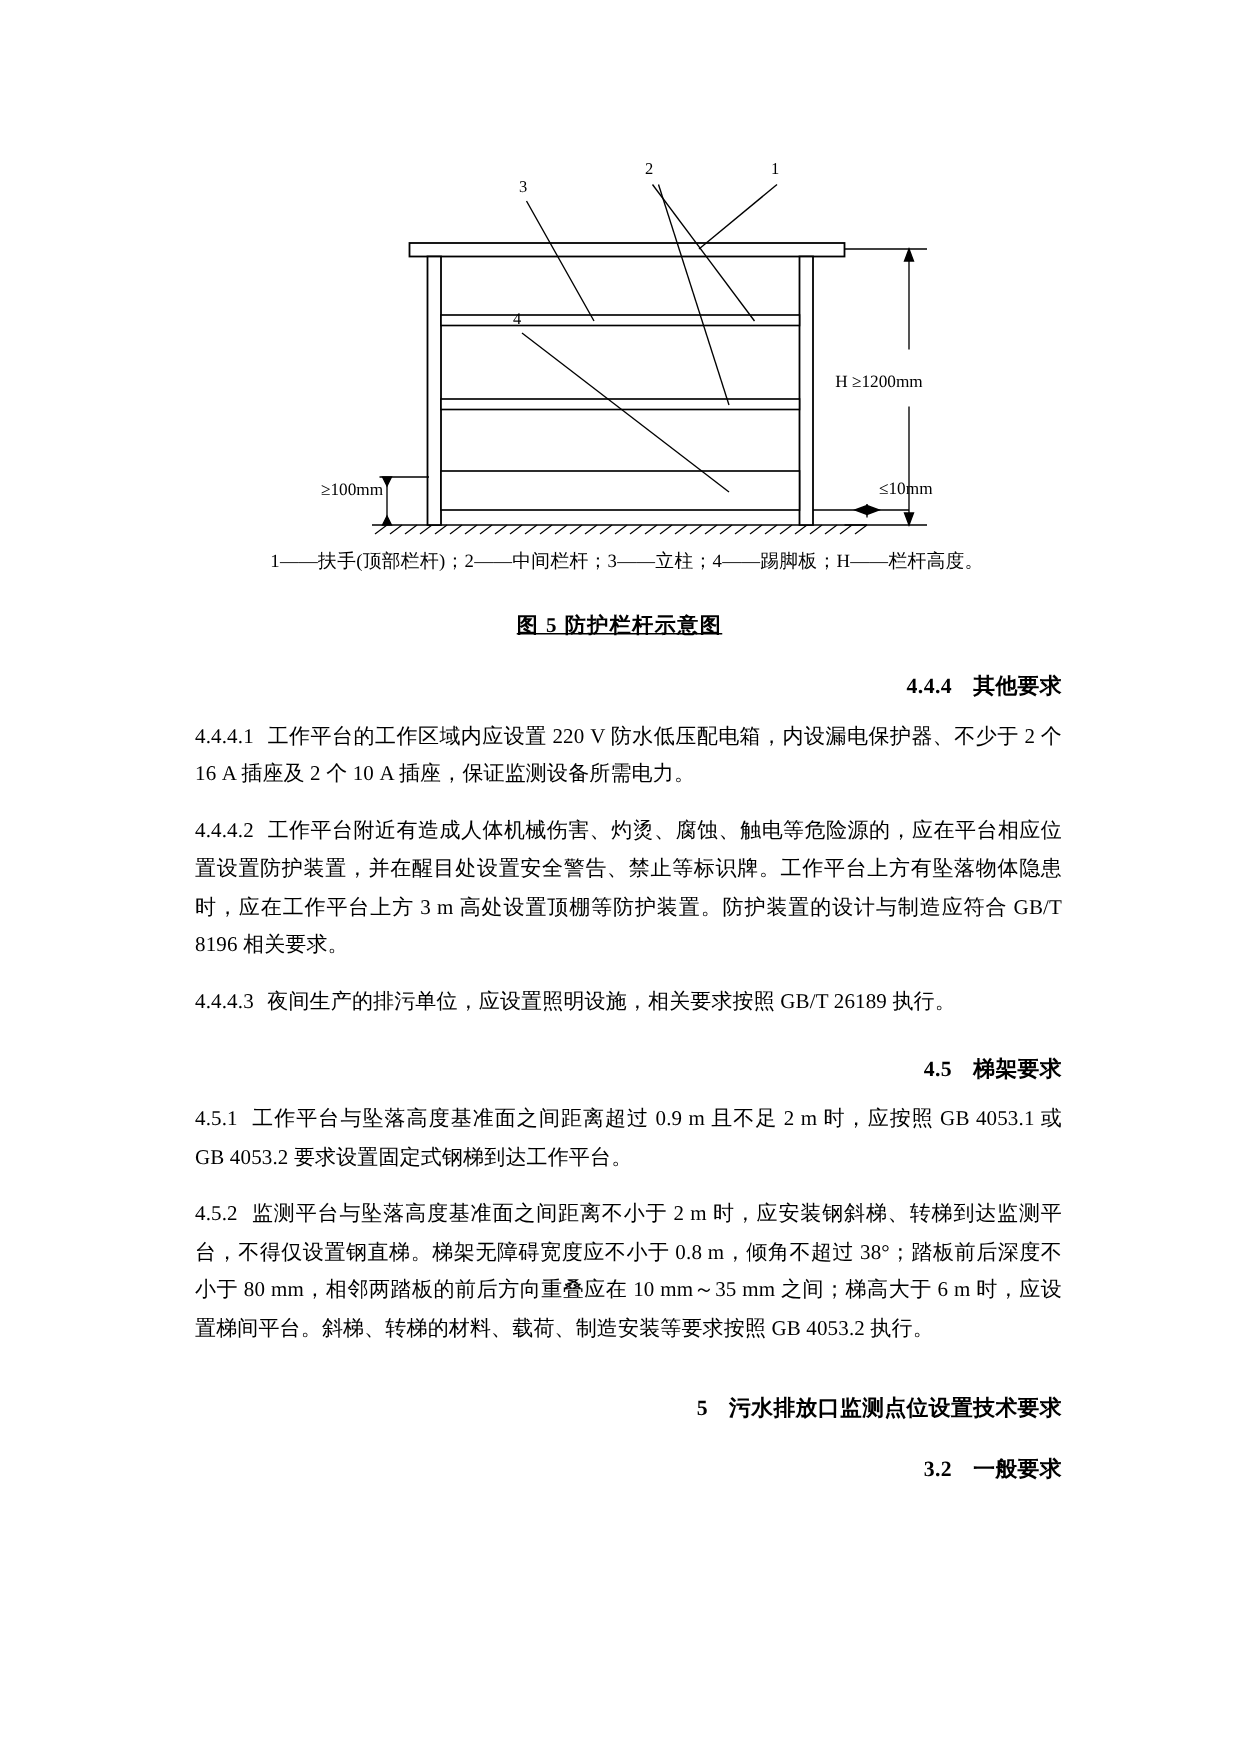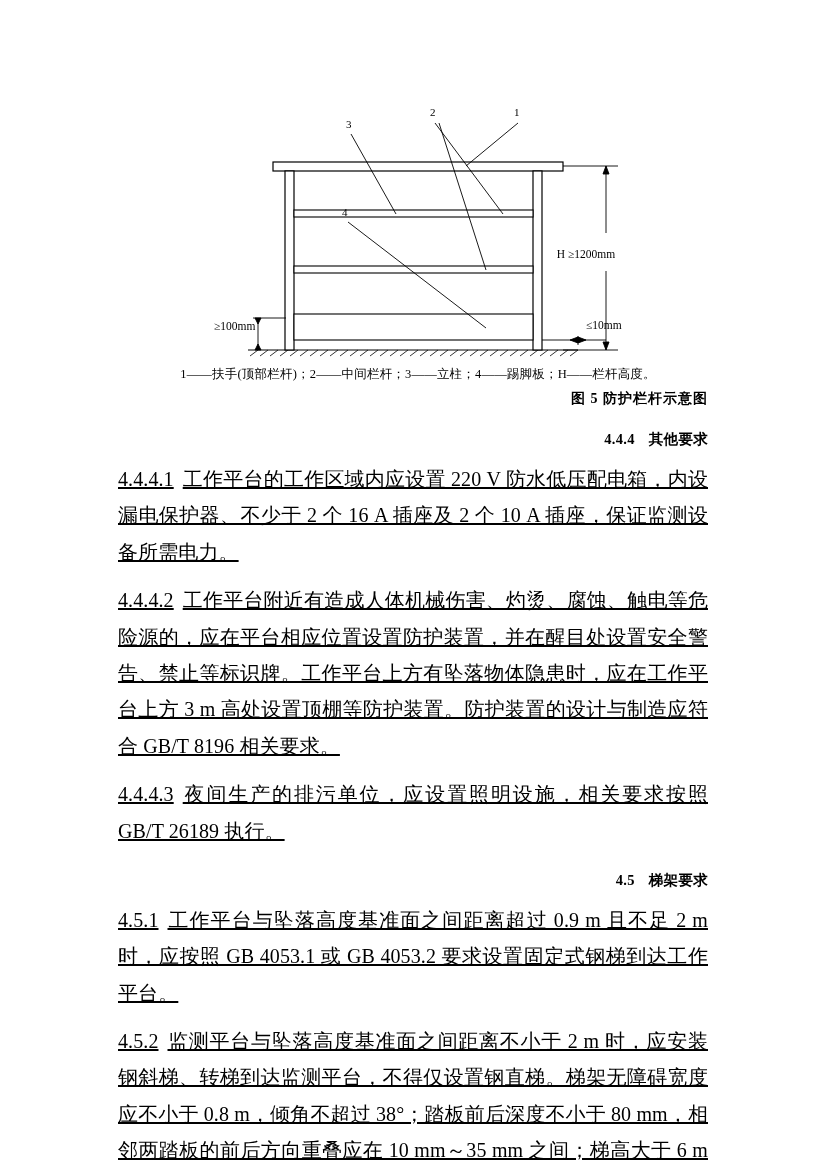--- a/index.html
+++ b/index.html
@@ -34,46 +34,46 @@
     left: -10px;
     top: 0;
   }
   .fig-caption-legend {
     font-size: 12.5px;
     margin-top: 4px;
     letter-spacing: 0.2px;
     text-align: center;
   }
   .fig-caption-title {
-    text-align: right;
+    text-align: center;
     font-size: 14px;
     font-weight: bold;
-    margin-top: 4px;
+    margin-top: 22px;
     letter-spacing: 1px;
+    text-decoration: underline;
   }
 
   
   .h-sec {
     font-size: 14.5px;
     font-weight: bold;
     margin-top: 22px;
     margin-bottom: 0;
     letter-spacing: 0.3px;
     text-align: right;
   }
   .h-sec .num { margin-right: 14px; }
 
   p.para {
-    font-size: 20px;
+    font-size: 14px;
     line-height: 1.82;
-    margin: 12px 0 0 0;
+    margin: 12px 0 0 12px;
     text-align: justify;
     text-justify: inter-ideograph;
     letter-spacing: 0.1px;
-    text-decoration: underline;
   }
   p.para .lbl { margin-right: 9px; }
 
   
   text {
     font-family: "Liberation Serif", "DejaVu Serif", serif;
   }
 </style>
 </head>
 <body>

